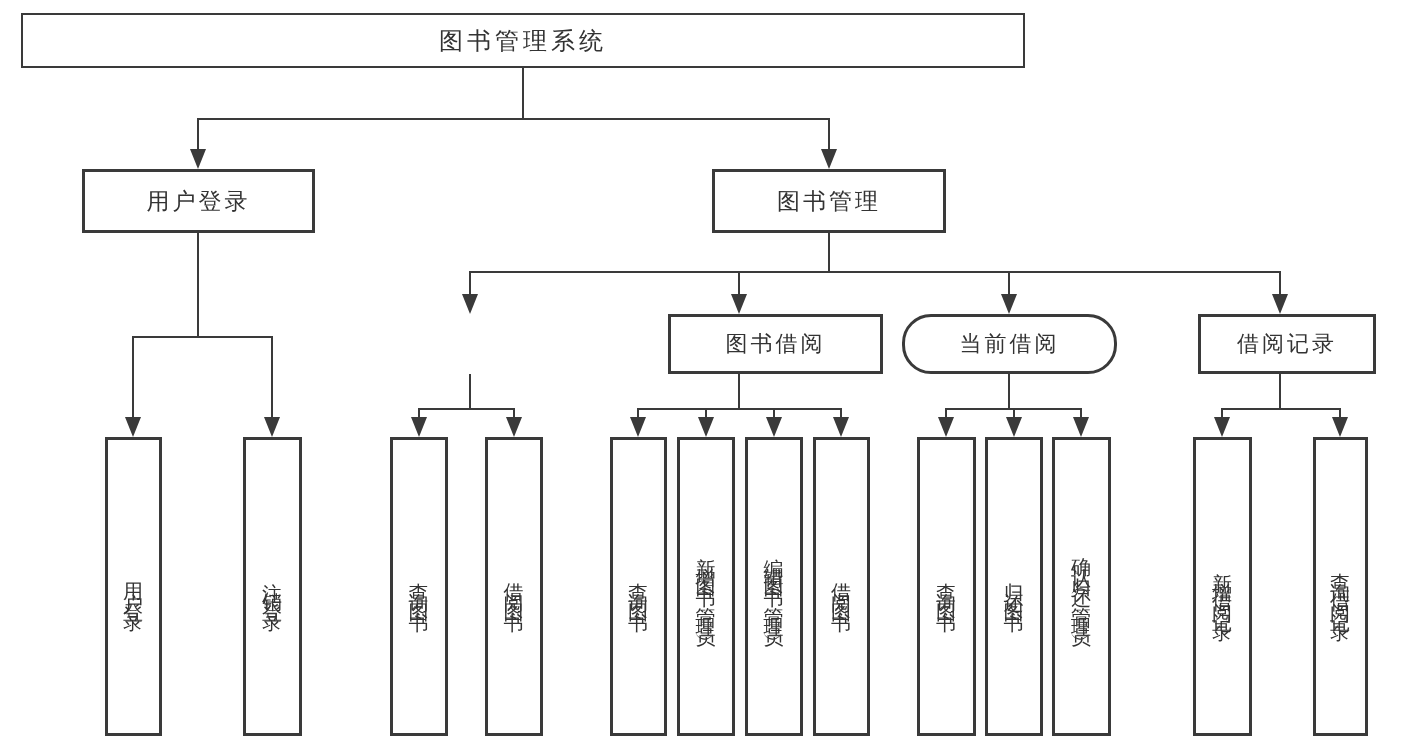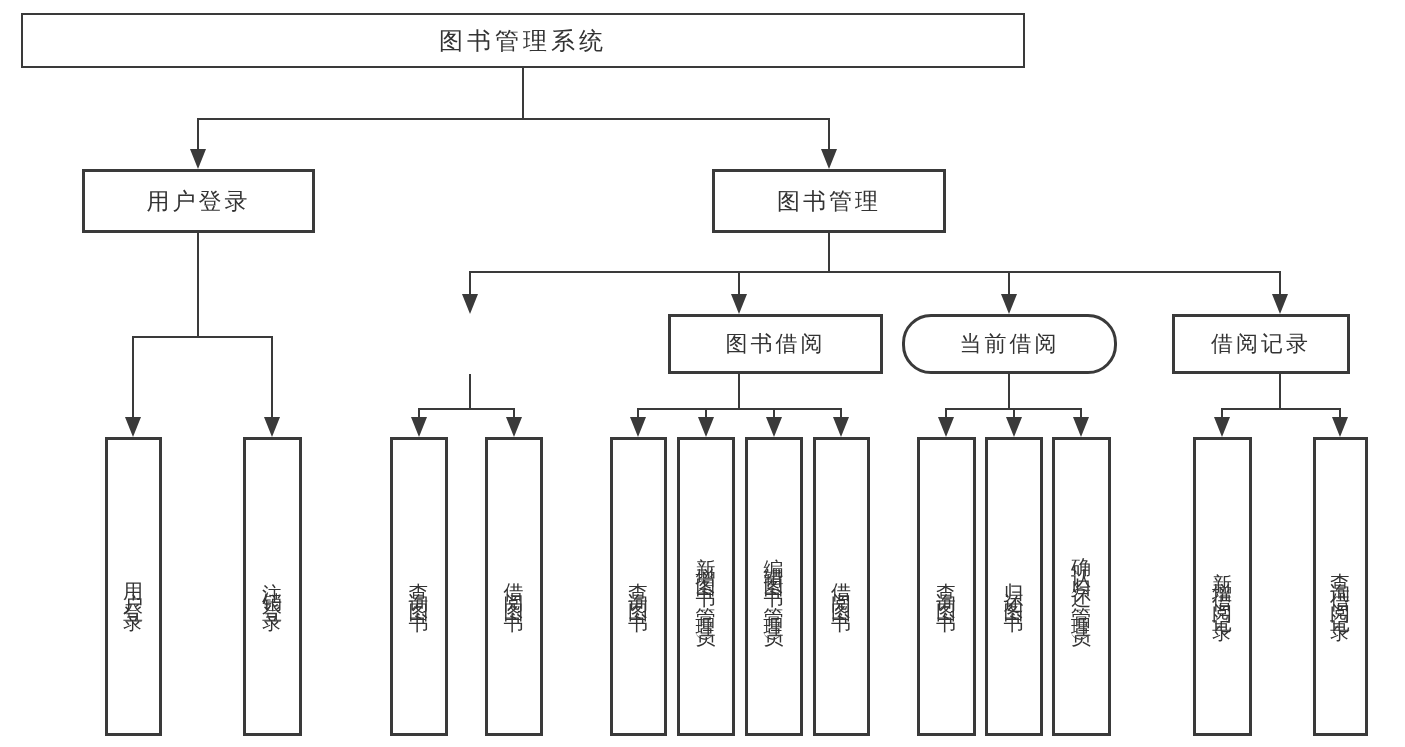--- a/index.html
+++ b/index.html
@@ -58,21 +58,21 @@
 
   <div class="box box-h lvl2" style="left:82px;top:169px;width:233px;height:64px;">用户登录</div>
 
   <div class="box box-h lvl2" style="left:712px;top:169px;width:234px;height:64px;">图书管理</div>
 
 
   <div class="box box-h lvl3" style="left:668px;top:314px;width:215px;height:60px;">图书借阅</div>
 
   <div class="box box-h lvl3" style="left:902px;top:314px;width:215px;height:60px;border-radius:29px;">当前借阅</div>
 
-  <div class="box box-h lvl3" style="left:1172px;top:314px;width:178px;height:60px;">借阅记录</div>
+  <div class="box box-h lvl3" style="left:1198px;top:314px;width:178px;height:60px;">借阅记录</div>
 
   <div class="box box-v" style="left:105px;top:437px;width:57px;height:299px;">用户登录</div>
 
   <div class="box box-v" style="left:243px;top:437px;width:59px;height:299px;">注销登录</div>
 
   <div class="box box-v" style="left:390px;top:437px;width:58px;height:299px;">查询图书</div>
 
   <div class="box box-v" style="left:485px;top:437px;width:58px;height:299px;">借阅图书</div>
 
   <div class="box box-v" style="left:610px;top:437px;width:57px;height:299px;">查询图书</div>

